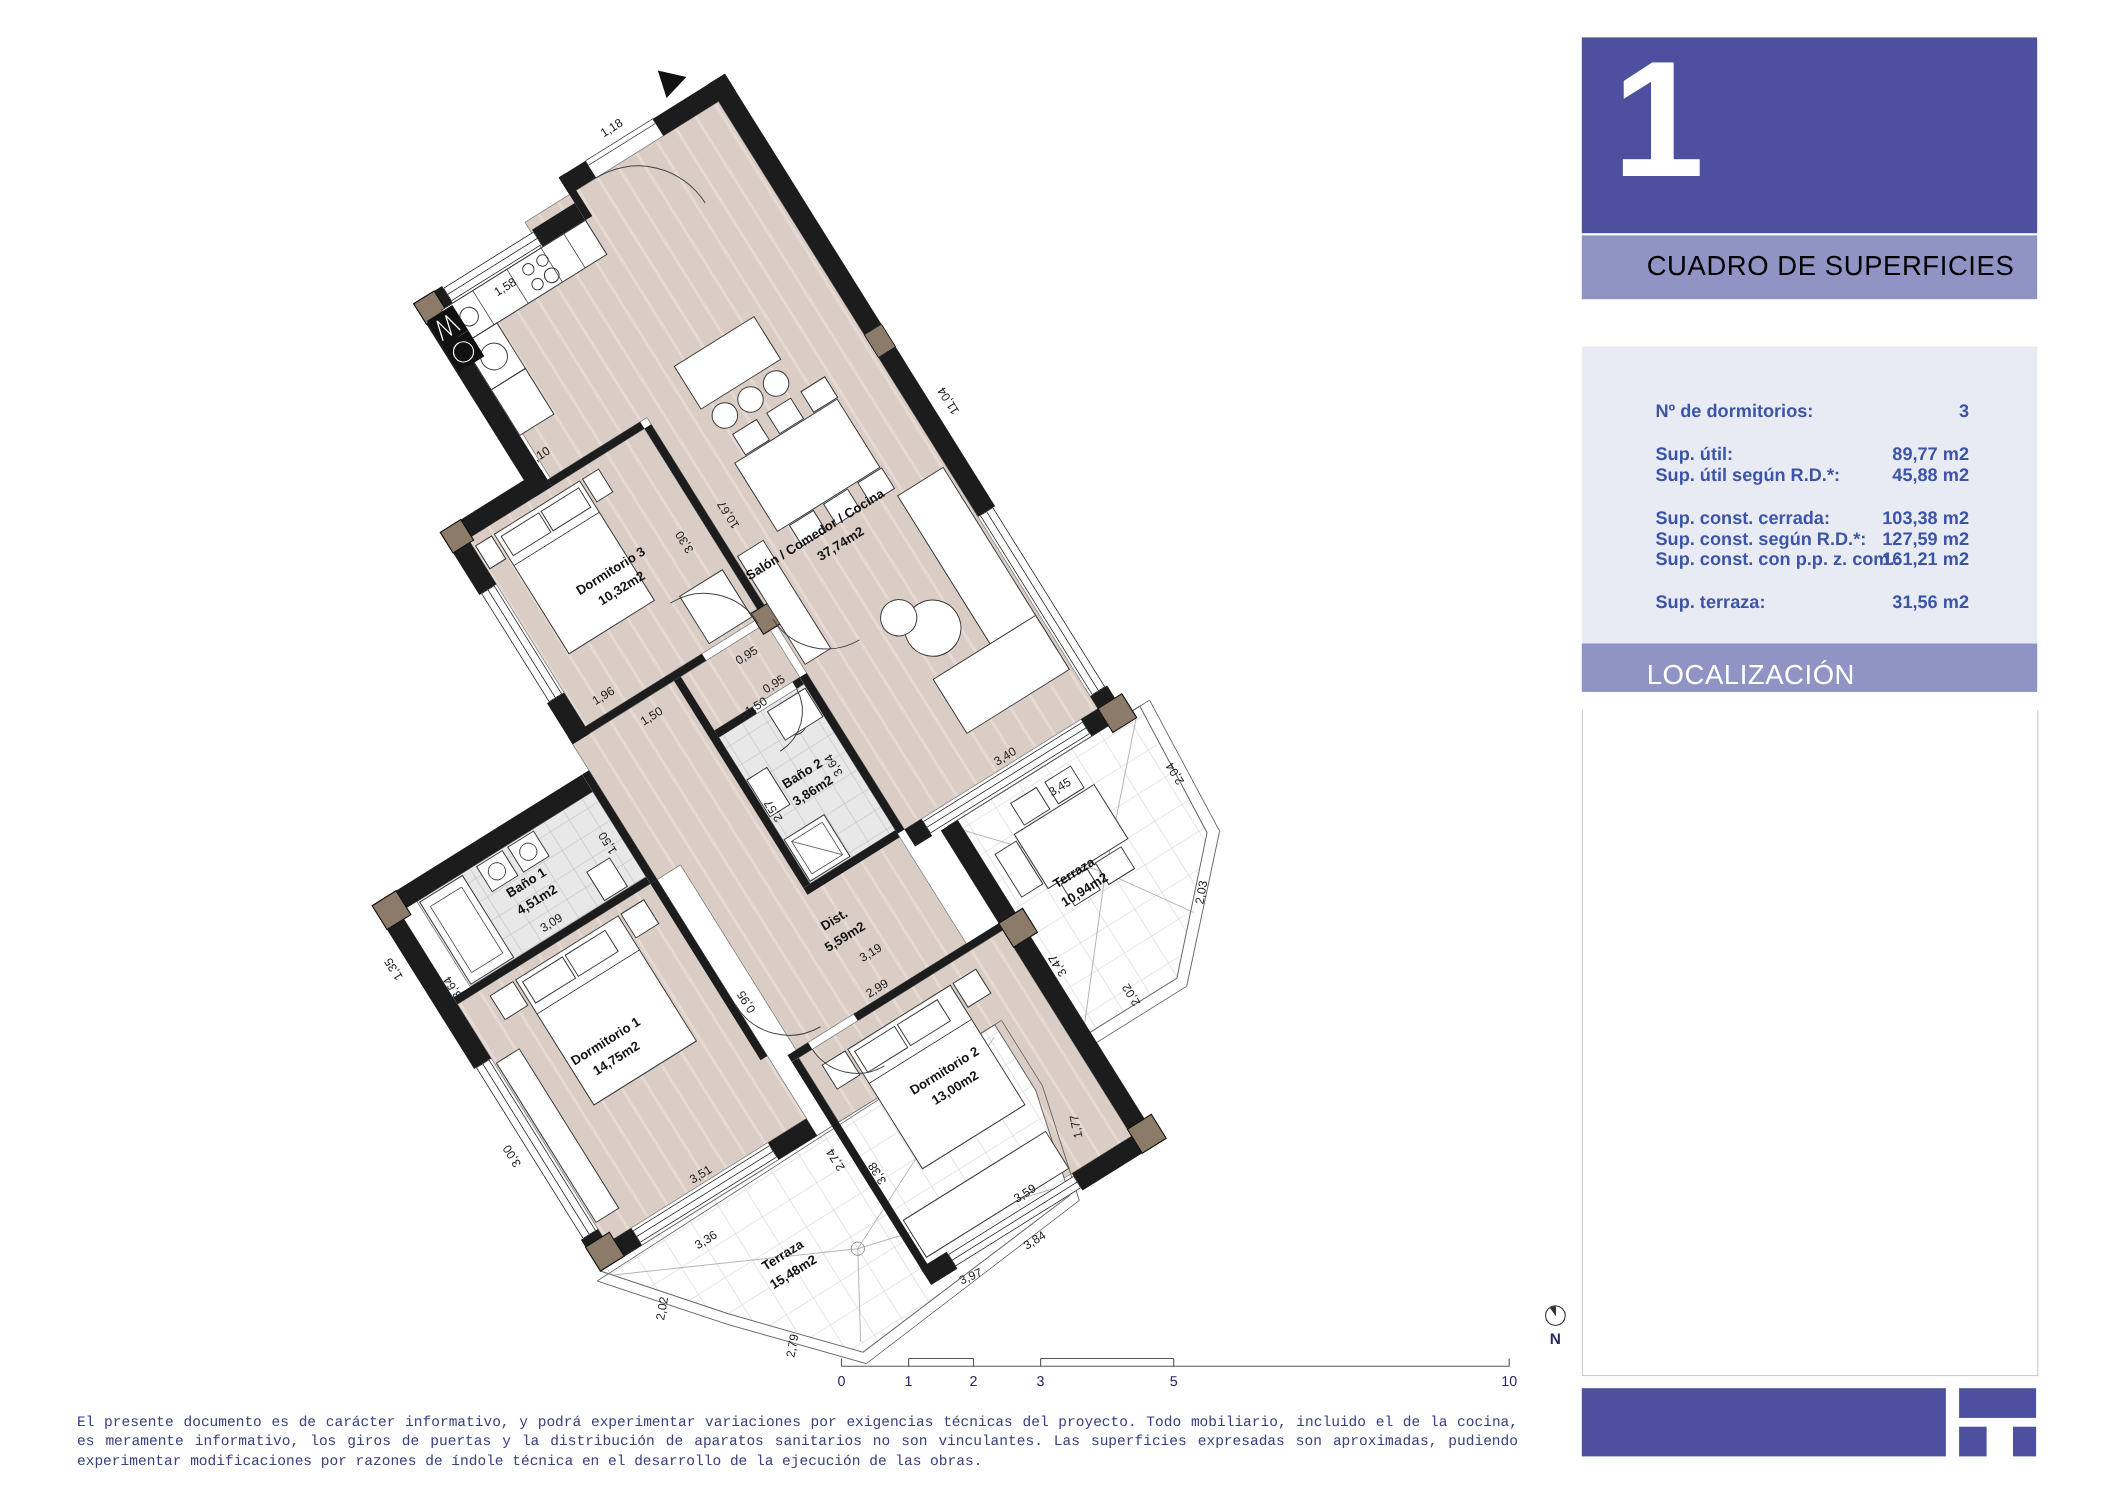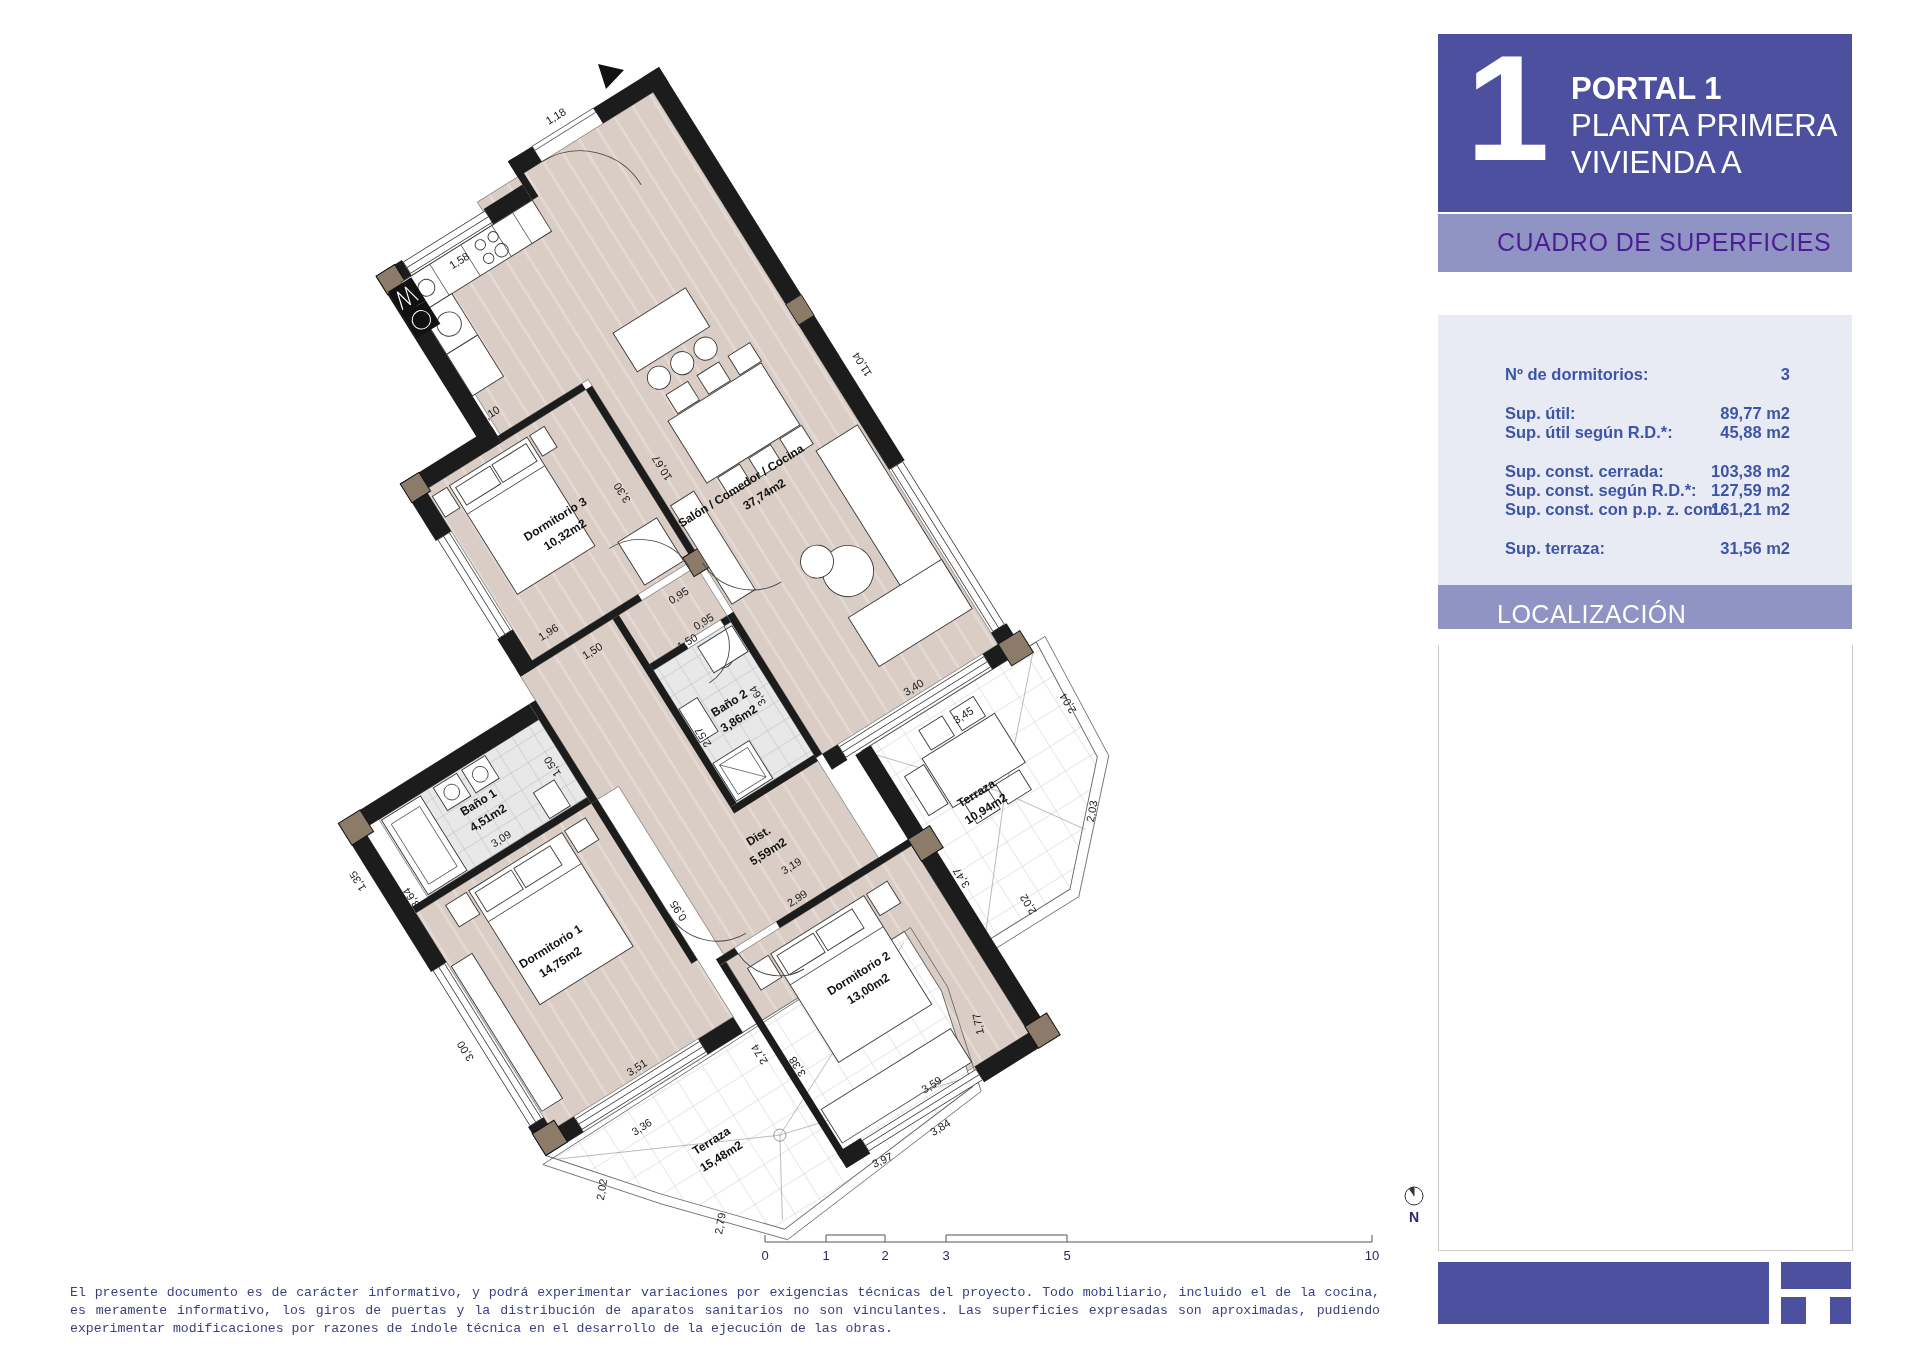--- a/index.html
+++ b/index.html
@@ -1,19 +1,19 @@
 <!DOCTYPE html>
 <html><head><meta charset="utf-8">
 <style>
 html,body{margin:0;padding:0;background:#fff;width:1920px;height:1357px;font-family:"Liberation Sans",sans-serif;}
 .abs{position:absolute;}
 #hdr{left:1438px;top:34px;width:414px;height:178px;background:#4c509e;color:#fff;}
 #hdr .num{position:absolute;left:28px;top:-12px;font-size:150px;font-weight:bold;}
 #hdr .tt{position:absolute;left:133px;top:36px;font-size:31px;line-height:37px;}
-#cuadro{left:1438px;top:214px;width:414px;height:58px;background:#9094c5;color:#4c1d95;font-size:25px;letter-spacing:0.5px;}
+#cuadro{left:1438px;top:214px;width:414px;height:58px;background:#9094c5;color:#000000;font-size:25px;letter-spacing:0.5px;}
 #cuadro span{position:absolute;left:59px;top:14px;}
 #tbl{left:1438px;top:272px;width:414px;height:313px;background:#e9ebf4;color:#3c55a6;font-size:16.5px;font-weight:bold;margin-top:43px;}
 #tbl div{position:absolute;left:67px;right:62px;}
 #tbl .v{position:absolute;right:0;text-align:right;left:auto;}
 #loc{left:1438px;top:585px;width:414px;height:44px;background:#9094c5;color:#fff;font-size:25px;letter-spacing:0.5px;}
 #loc span{position:absolute;left:59px;top:15px;}
 #locpanel{left:1438px;top:645px;width:413px;height:605px;background:#fff;border:1px solid #ccc;border-top:none;}
 #bar{left:1438px;top:1262px;width:331px;height:62px;background:#4c509e;}
 #lg1{left:1781px;top:1262px;width:70px;height:27px;background:#4c509e;}
 #lg2{left:1781px;top:1297px;width:25px;height:27px;background:#4c509e;}
@@ -396,21 +396,20 @@
 <line x1="1817.7" y1="912.4" x2="1803.7" y2="926.4" stroke="#555" stroke-width="0.6"></line>
 <rect x="1748.7" y="867.0" width="14" height="14" fill="none" stroke="#444" stroke-width="0.7"></rect>
 <line x1="1748.7" y1="867.0" x2="1762.7" y2="881.0" stroke="#555" stroke-width="0.6"></line>
 <line x1="1762.7" y1="867.0" x2="1748.7" y2="881.0" stroke="#555" stroke-width="0.6"></line>
 <rect x="1806.6" y="871.0" width="14" height="14" fill="none" stroke="#444" stroke-width="0.7"></rect>
 <line x1="1806.6" y1="871.0" x2="1820.6" y2="885.0" stroke="#555" stroke-width="0.6"></line>
 <line x1="1820.6" y1="871.0" x2="1806.6" y2="885.0" stroke="#555" stroke-width="0.6"></line>
 </svg>
 <div class="abs" id="hdr">
     <div class="num">1</div>
-    <div class="tt"><b>PORTAL 1</b><br>PLANTA PRIMERA<br>VIVIENDA A</div>
   </div>
 <div class="abs" id="cuadro">
     <span>CUADRO DE SUPERFICIES</span>
   </div>
 <div class="abs" id="tbl">
 <div style="top:50px">Nº de dormitorios:<span class="v">3</span></div>
 <div style="top:89px">Sup. útil:<span class="v">89,77 m2</span></div>
 <div style="top:108px">Sup. útil según R.D.*:<span class="v">45,88 m2</span></div>
 <div style="top:147px">Sup. const. cerrada:<span class="v">103,38 m2</span></div>
 <div style="top:166px">Sup. const. según R.D.*:<span class="v">127,59 m2</span></div>

